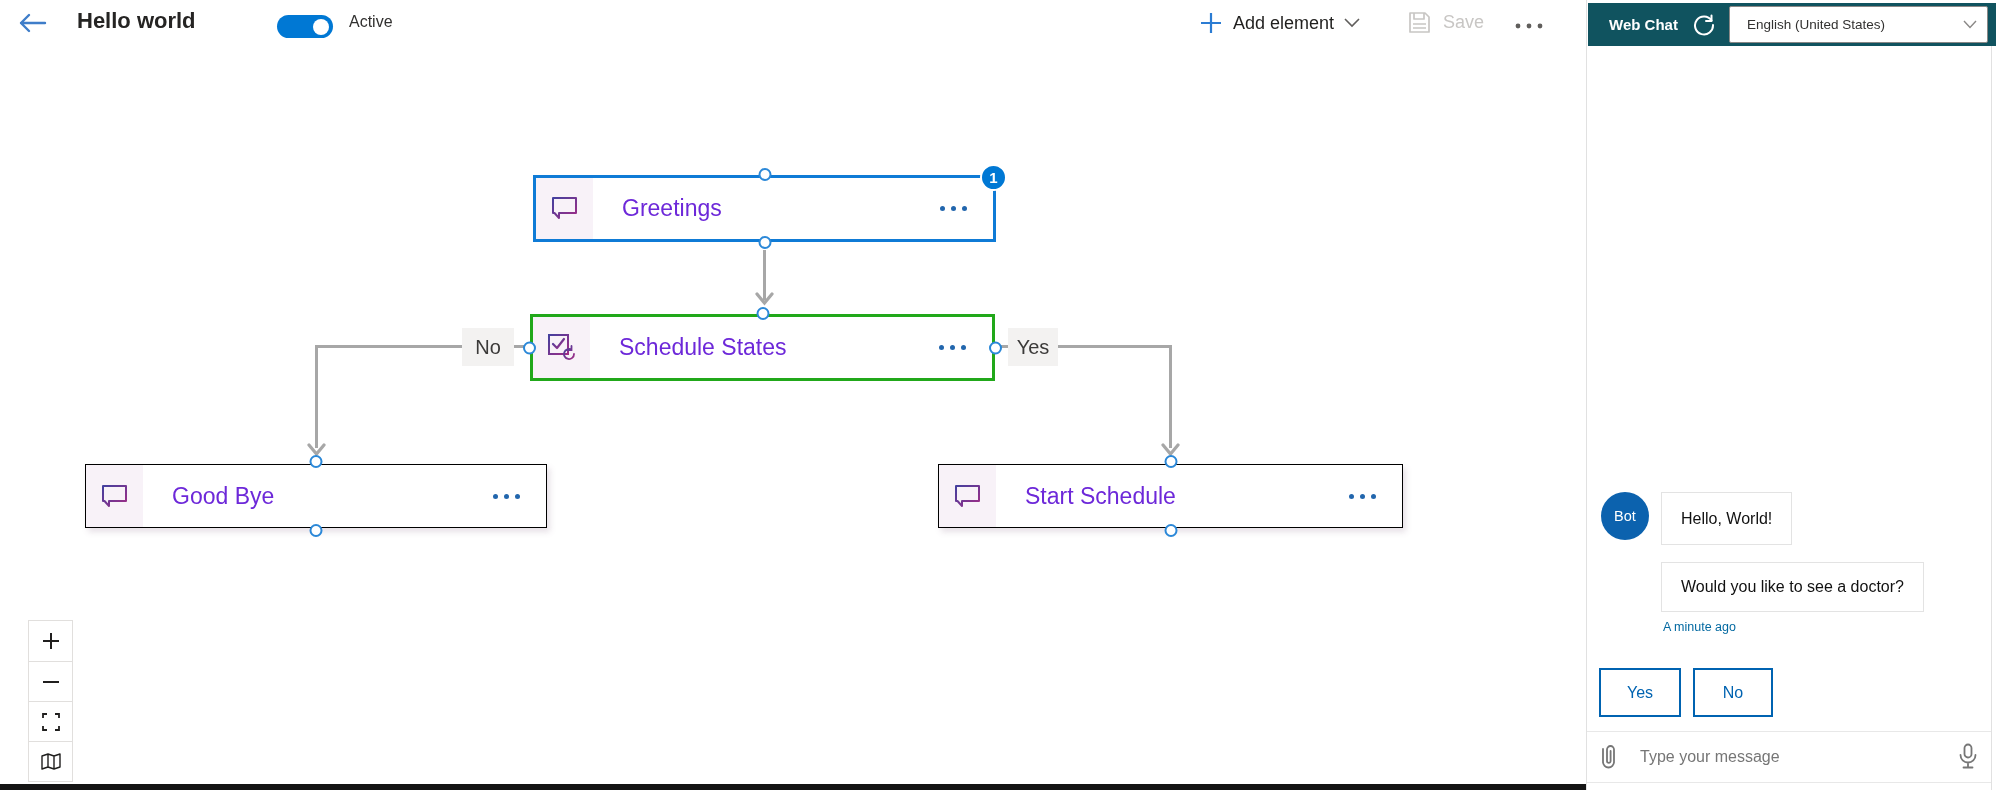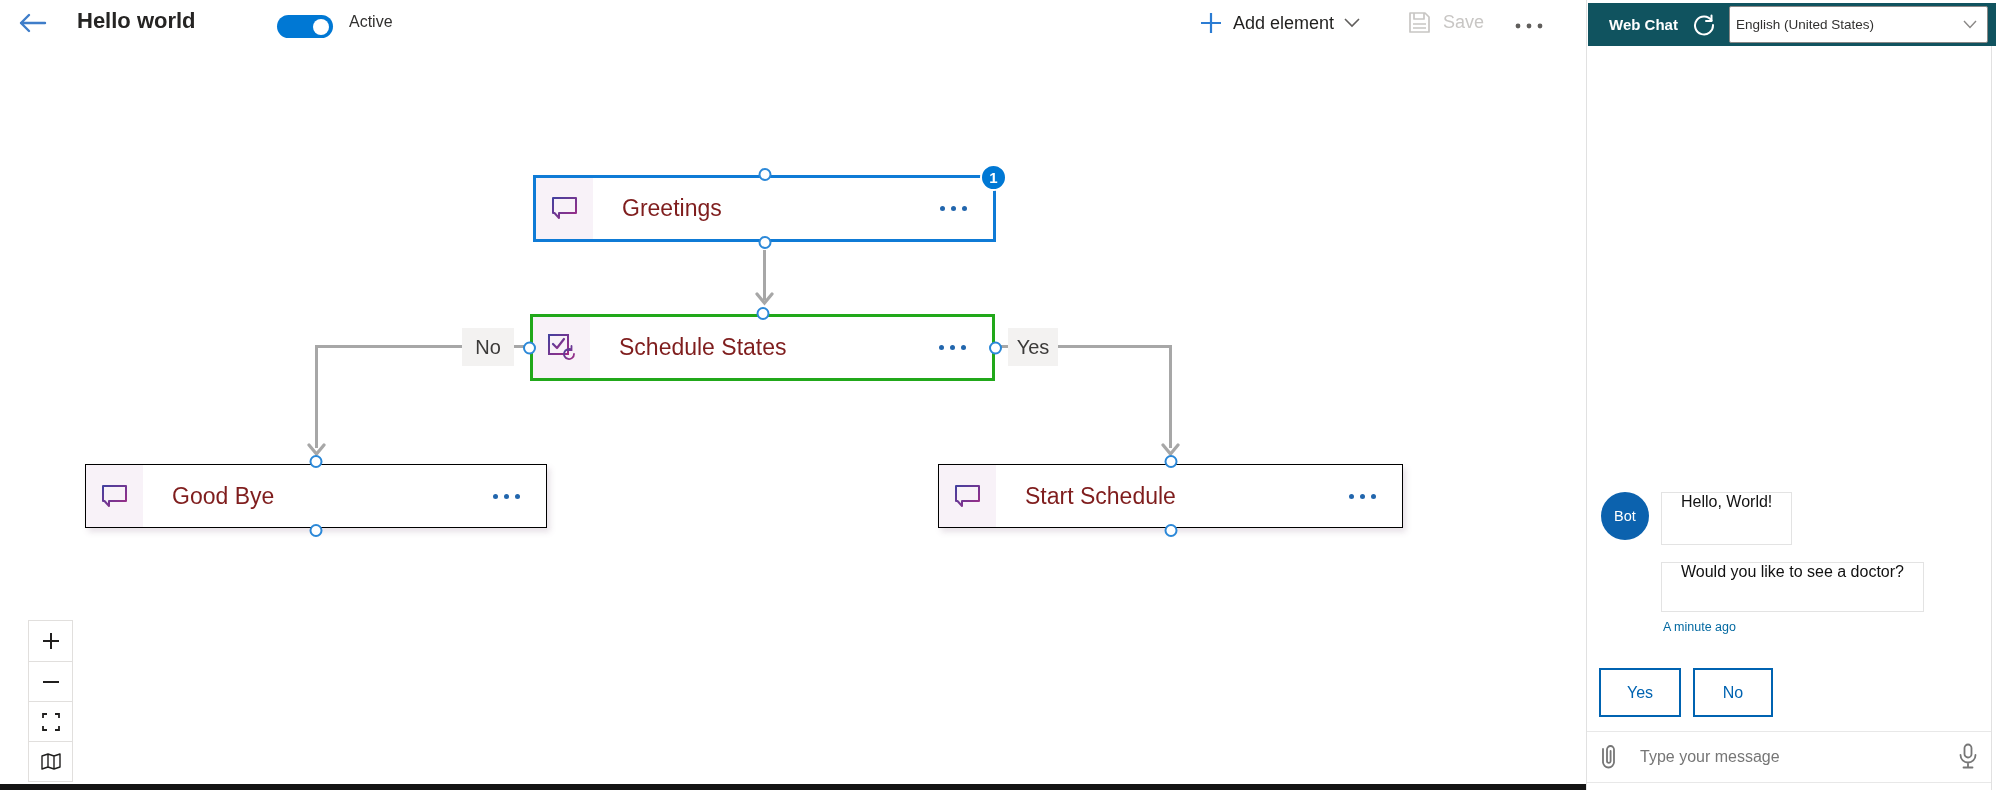--- a/index.html
+++ b/index.html
@@ -29,21 +29,21 @@
 
   
   .node { position:absolute; width:463px; height:67px; background:#ffffff;
           display:flex; align-items:center; cursor:pointer; }
   .node.sel-blue  { border:3px solid #0f7bd6; }
   .node.sel-green { border:3px solid #21a81a; }
   .node.plain { border:1px solid #000000;
                 box-shadow:3px 4px 6px rgba(120,90,120,0.18); }
   .iconbox { width:57px; align-self:stretch; background:#f8f2f8;
              display:flex; align-items:center; justify-content:center; flex:0 0 57px; }
-  .node-title { font-size:23px; color:#7f1d1d; margin-left:29px; flex:1;
+  .node-title { font-size:23px; color:#6d28d9; margin-left:29px; flex:1;
                 white-space:nowrap; overflow:hidden; }
   .dots { display:flex; gap:6px; margin-right:26px; border:none; background:transparent; cursor:pointer; }
   .dots i { width:5px; height:5px; border-radius:50%; background:#2266ad; display:block; }
 
   .port { position:absolute; width:13px; height:13px; background:#ffffff;
           border:2px solid #2b88d8; border-radius:50%; z-index:5; cursor:crosshair; }
   .port-top    { left:50%; top:-10px;  transform:translateX(-50%); }
   .port-bottom { left:50%; bottom:-10px; transform:translateX(-50%); }
   .port-left   { left:-10px; top:50%; transform:translateY(-50%); }
   .port-right  { right:-10px; top:50%; transform:translateY(-50%); }
@@ -77,27 +77,27 @@
              background:#ffffff; border-left:1px solid #e1e1e1; }
   .wc-scroll-line { position:absolute; left:404px; top:46px; width:1px; height:744px;
                     background:#e1e1e1; }
   .wc-header { position:absolute; left:1px; top:3px; right:0; height:43px;
                background:#10535f; display:flex; align-items:center; padding:0 8px 0 21px; }
   .wc-title { color:#ffffff; font-size:15px; font-weight:bold; }
   .wc-refresh { margin-left:15px; background:transparent; border:none; cursor:pointer;
                 display:flex; align-items:center; }
   .wc-lang { margin-left:14px; flex:1; height:37px; background:#ffffff;
              border:1px solid #8a8886; border-radius:2px; display:flex; align-items:center;
-             justify-content:space-between; padding:0 10px 0 6px; font-size:13.5px;
+             justify-content:space-between; padding:0 10px 0 17px; font-size:13.5px;
              color:#323130; cursor:pointer; }
   .wc-avatar { position:absolute; left:14px; top:492px; width:48px; height:48px;
                border-radius:50%; background:#0c62ae; color:#ffffff; font-size:14.5px;
                display:flex; align-items:center; justify-content:center; }
   .bubble { position:absolute; left:74px; background:#ffffff; border:1px solid #e3e3e3;
-            font-size:16px; color:#111111; display:flex; 
+            font-size:16px; color:#111111; display:flex; align-items:center;
             padding:0 19px; white-space:nowrap; }
   .bubble-1 { top:492px; height:53px; }
   .bubble-2 { top:562px; height:50px; }
   .wc-timestamp { position:absolute; left:76px; top:620px; font-size:12.5px; color:#0369a1; }
   .wc-action { position:absolute; top:668px; height:49px; background:#ffffff;
                border:2px solid #0063b1; color:#0063b1; font-size:16px; cursor:pointer; }
   .wc-action-yes { left:12px; width:82px; }
   .wc-action-no  { left:106px; width:80px; }
   .wc-input-row { position:absolute; left:0px; top:731px; width:404px; height:52px;
                   border-top:1px solid #e8e8e8; border-bottom:1px solid #e8e8e8;

